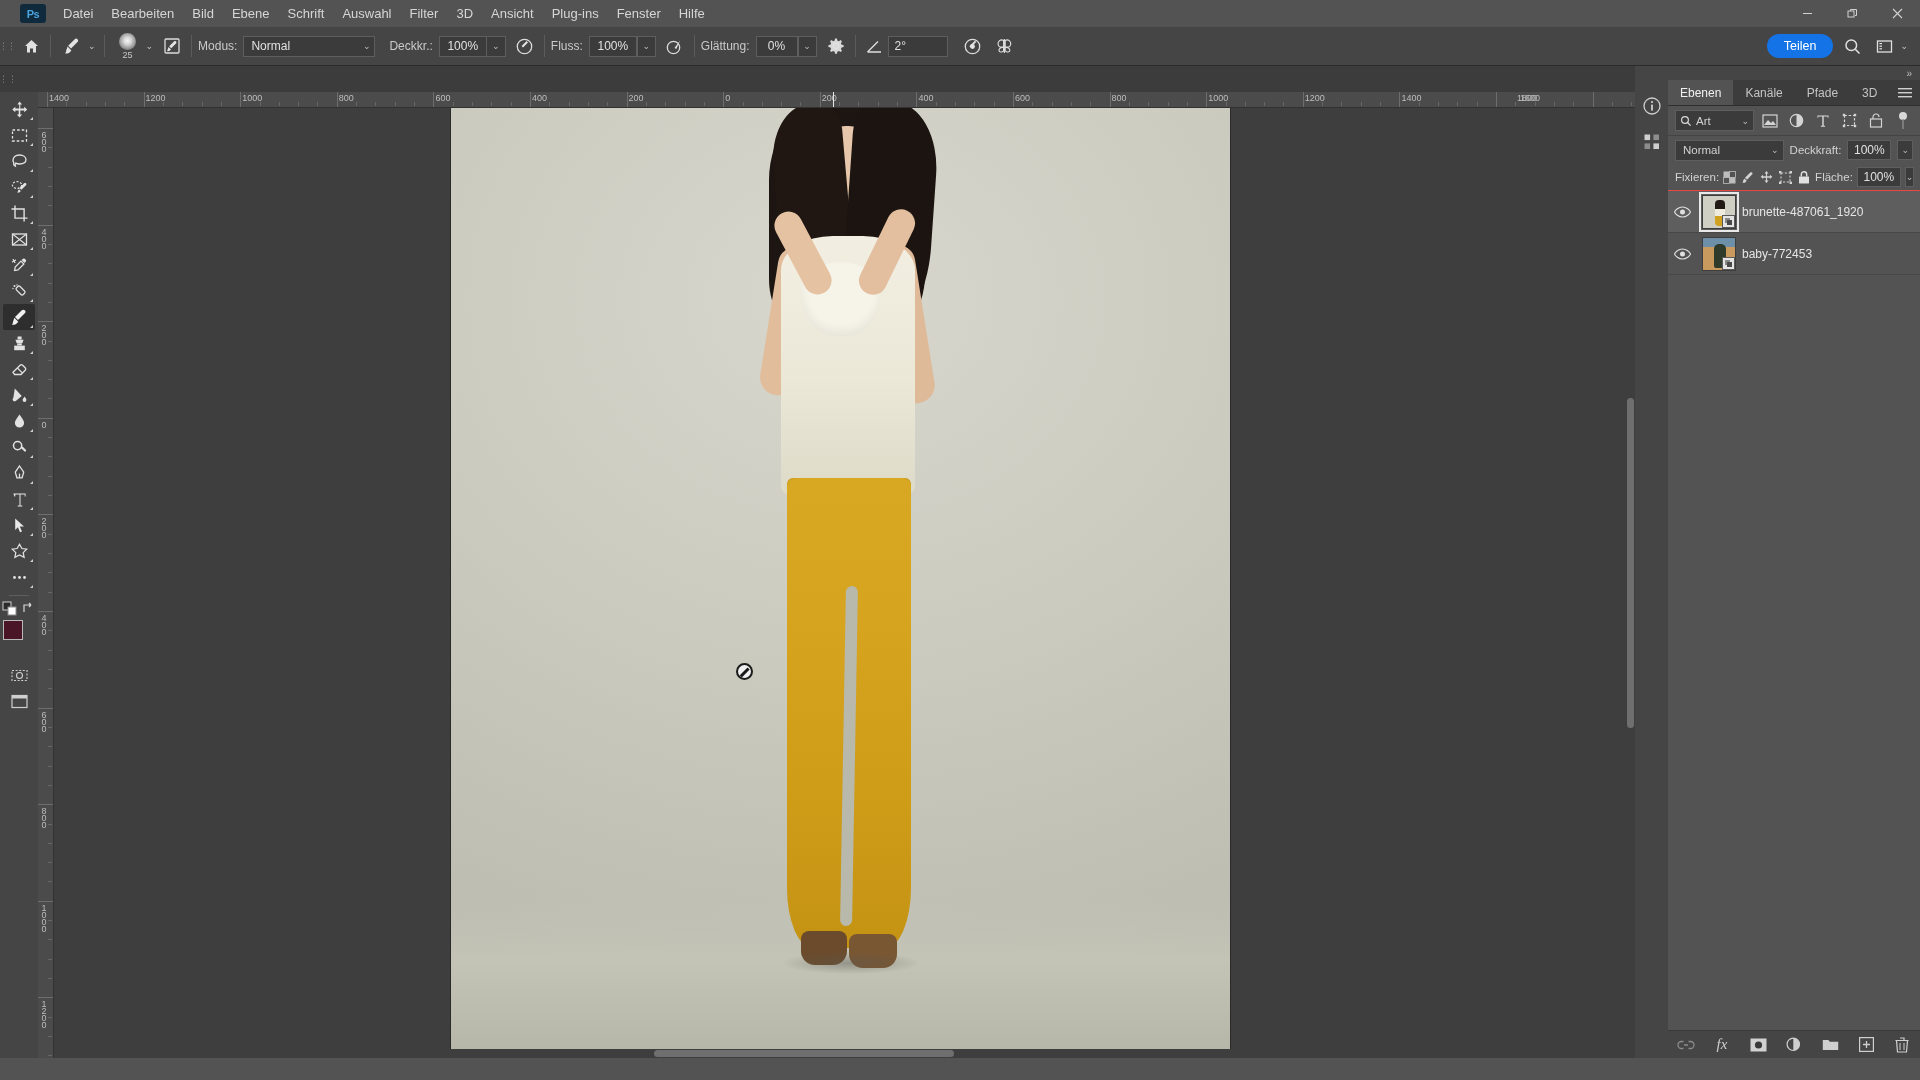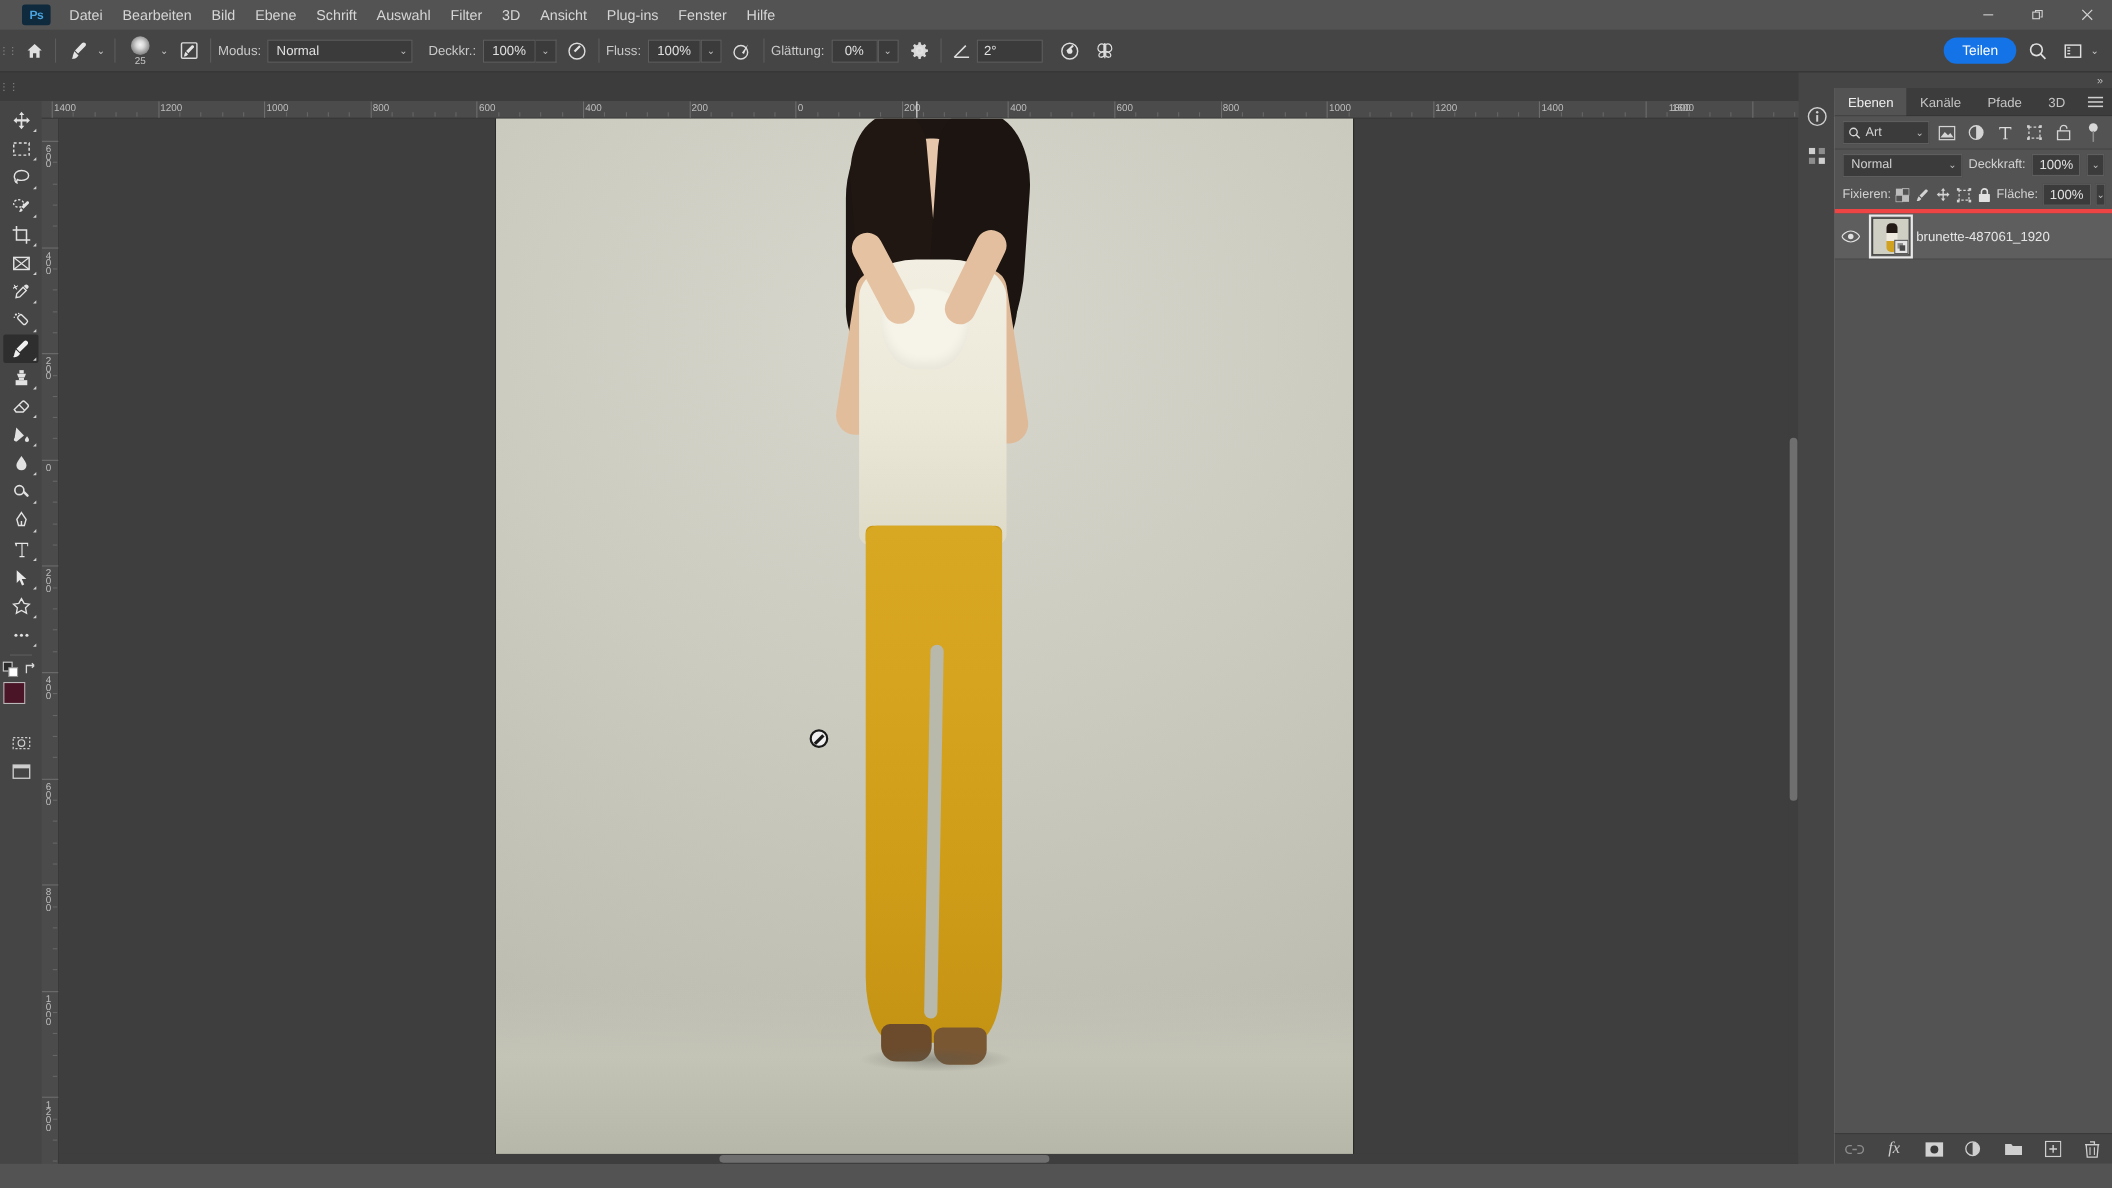--- a/index.html
+++ b/index.html
@@ -332,21 +332,21 @@
   }
   .blend-dd {
     background: #3b3b3b; border: 1px solid #5e5e5e; height: 21px; width: 118px;
     display: flex; align-items: center; justify-content: space-between; padding: 0 4px 0 7px;
     font-size: 11.5px;
   }
   .lock-row {
     display: flex; align-items: center; height: 26px; padding: 0 7px; gap: 4px; font-size: 11.5px;
   }
   .lock-ico { width: 20px; height: 20px; display:flex; align-items:center; justify-content:center; color:#d4d4d4; }
-  .layers-list { flex: 1; background: #535353; border-top: 4px solid #ef4444; overflow: hidden; }
+  .layers-list { flex: 1; background: #535353; border-top: 1px solid #ef4444; overflow: hidden; }
   .layer-row {
     height: 42px; display: flex; align-items: center; gap: 0px;
     border-bottom: 1px solid #474747;
   }
   .layer-row.selected { background: #5e5e5e; }
   .eye-cell { width: 28px; display: flex; align-items: center; justify-content: center; }
   .thumb-cell { width: 46px; display: flex; align-items: center; justify-content: center; }
   .layer-thumb {
     width: 34px; height: 34px; position: relative; background: #777;
     border: 1px solid #3d3d3d;
@@ -1073,20 +1073,40 @@
               <div class="smart-badge">
                 <svg width="9" height="9" viewBox="0 0 9 9">
                     <rect x="1" y="1" width="5" height="5" fill="#8a8a8a"></rect>
                     <rect x="3" y="3" width="5" height="5" fill="#4a4a4a"></rect>
                   </svg>
               </div>
             </div>
           </div>
           <span class="layer-name">brunette-487061_1920</span>
         </div>
+        <div class="layer-row">
+          <div class="eye-cell">
+            <svg width="17" height="12" viewBox="0 0 17 12">
+                <path d="M8.5 1 C12.5 1 15.7 4 16.5 6 15.7 8 12.5 11 8.5 11 4.5 11 1.3 8 .5 6 1.3 4 4.5 1 8.5 1z" fill="none" stroke="#e0e0e0" stroke-width="1.1"></path>
+                <circle cx="8.5" cy="6" r="2.5" fill="#e0e0e0"></circle>
+              </svg>
+          </div>
+          <div class="thumb-cell">
+            <div class="layer-thumb">
+              <div class="thumb-b"></div>
+              <div class="smart-badge">
+                <svg width="9" height="9" viewBox="0 0 9 9">
+                    <rect x="1" y="1" width="5" height="5" fill="#8a8a8a"></rect>
+                    <rect x="3" y="3" width="5" height="5" fill="#4a4a4a"></rect>
+                  </svg>
+              </div>
+            </div>
+          </div>
+          <span class="layer-name">baby-772453</span>
+        </div>
       </div>
 
       <div class="panel-footer">
         <div class="foot-ico dim">
           <svg width="18" height="12" viewBox="0 0 18 12">
               <path d="M7 6 H11 M6.5 2.5 H4.5 a3.5 3.5 0 0 0 0 7h2 M11.5 2.5 h2 a3.5 3.5 0 0 1 0 7h-2" fill="none" stroke="#8c8c8c" stroke-width="1.3"></path>
             </svg>
         </div>
         <div class="foot-ico">
           <span style="font-family:'Liberation Serif',serif;font-style:italic;font-size:15px;color:#cfcfcf;">fx</span>

